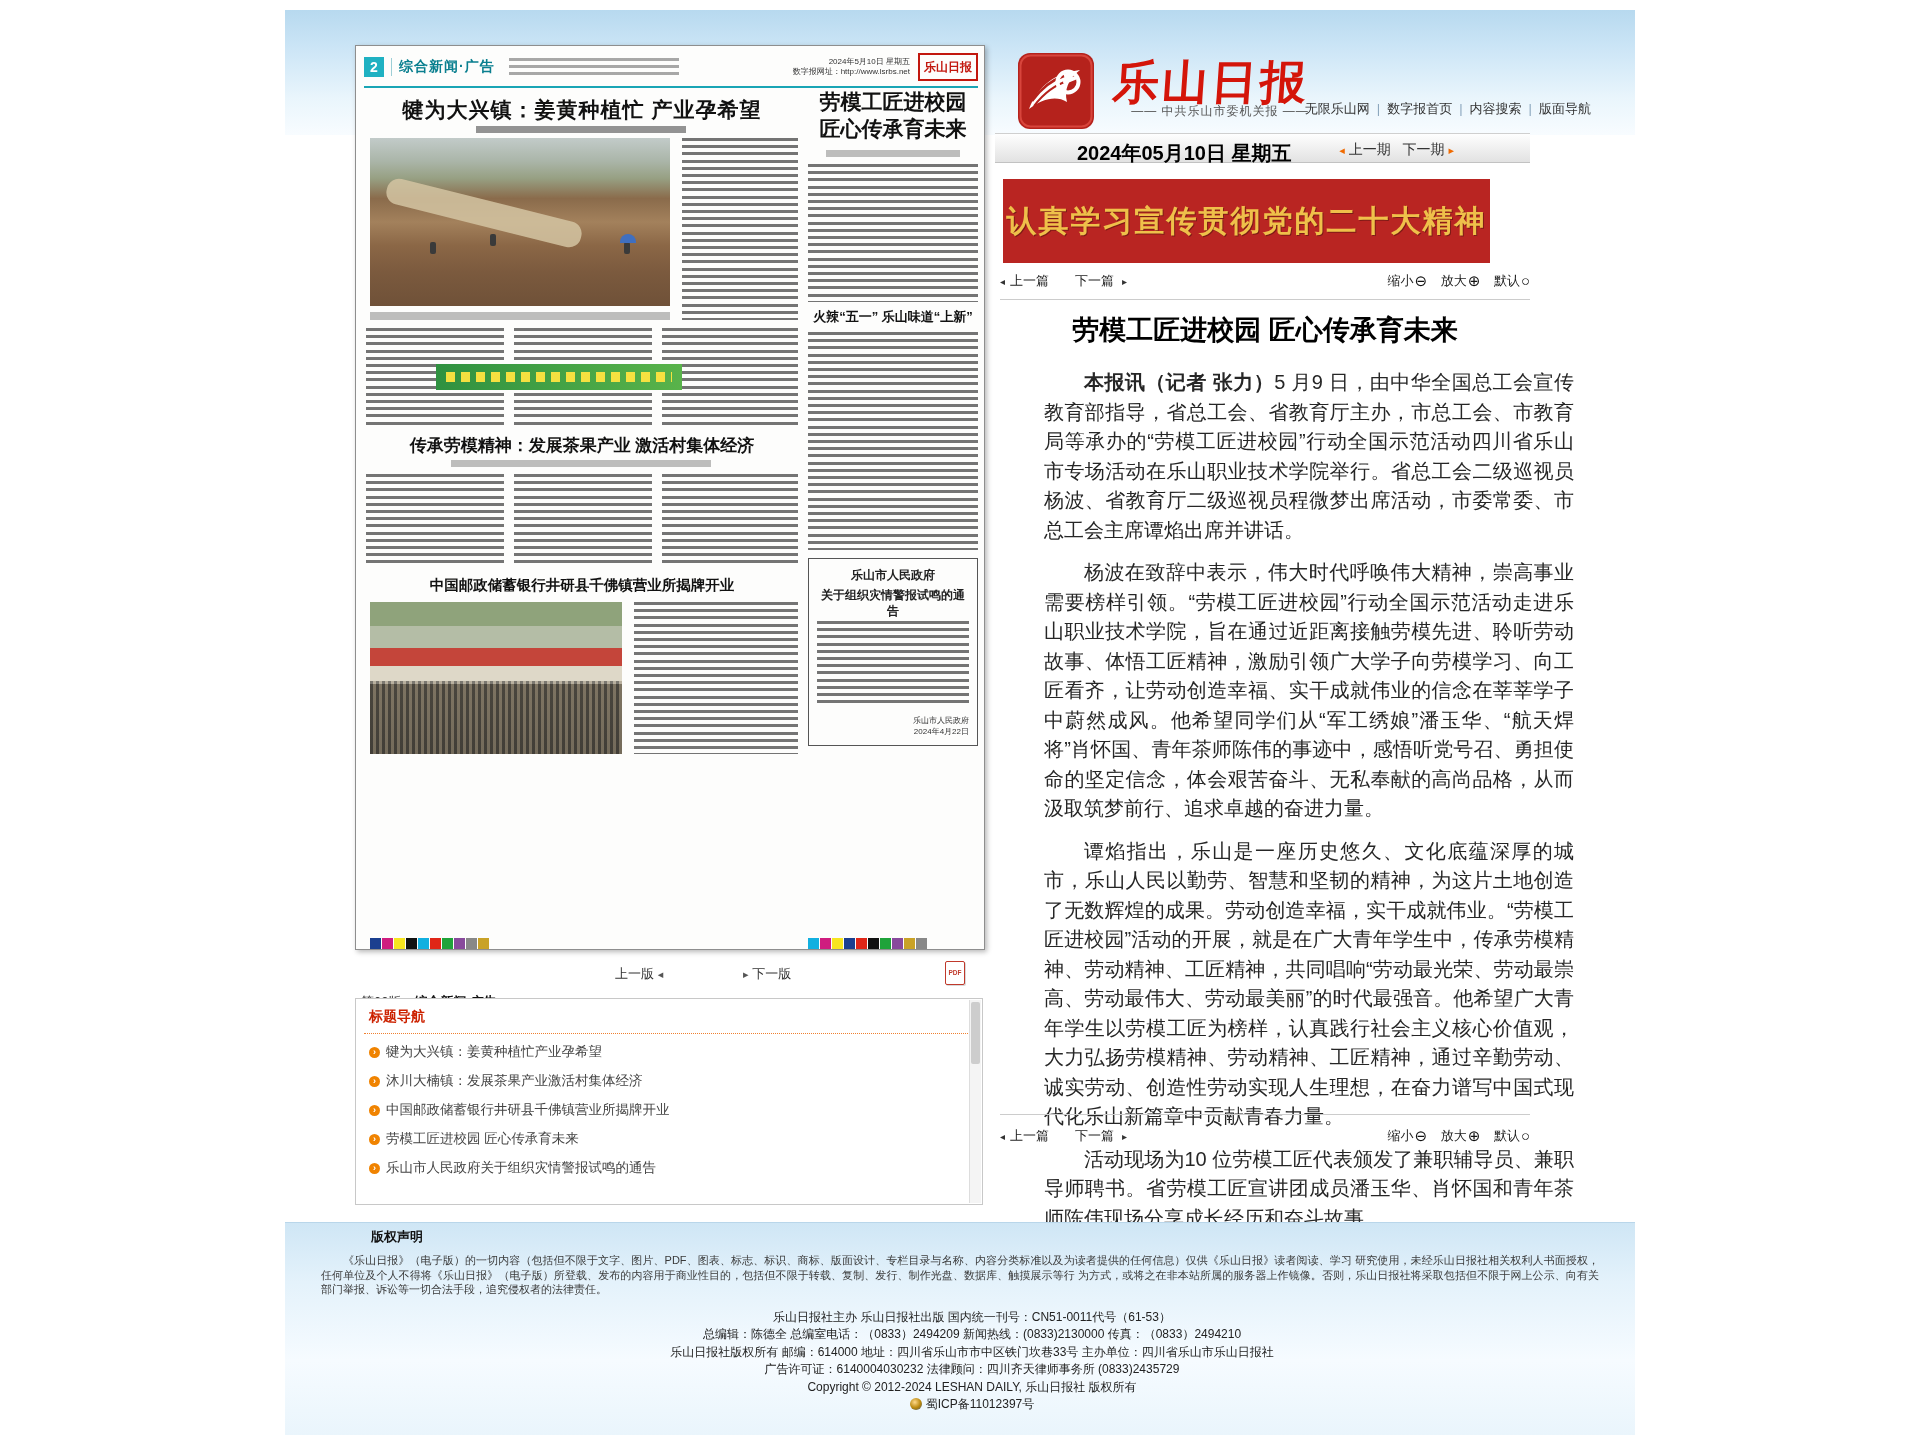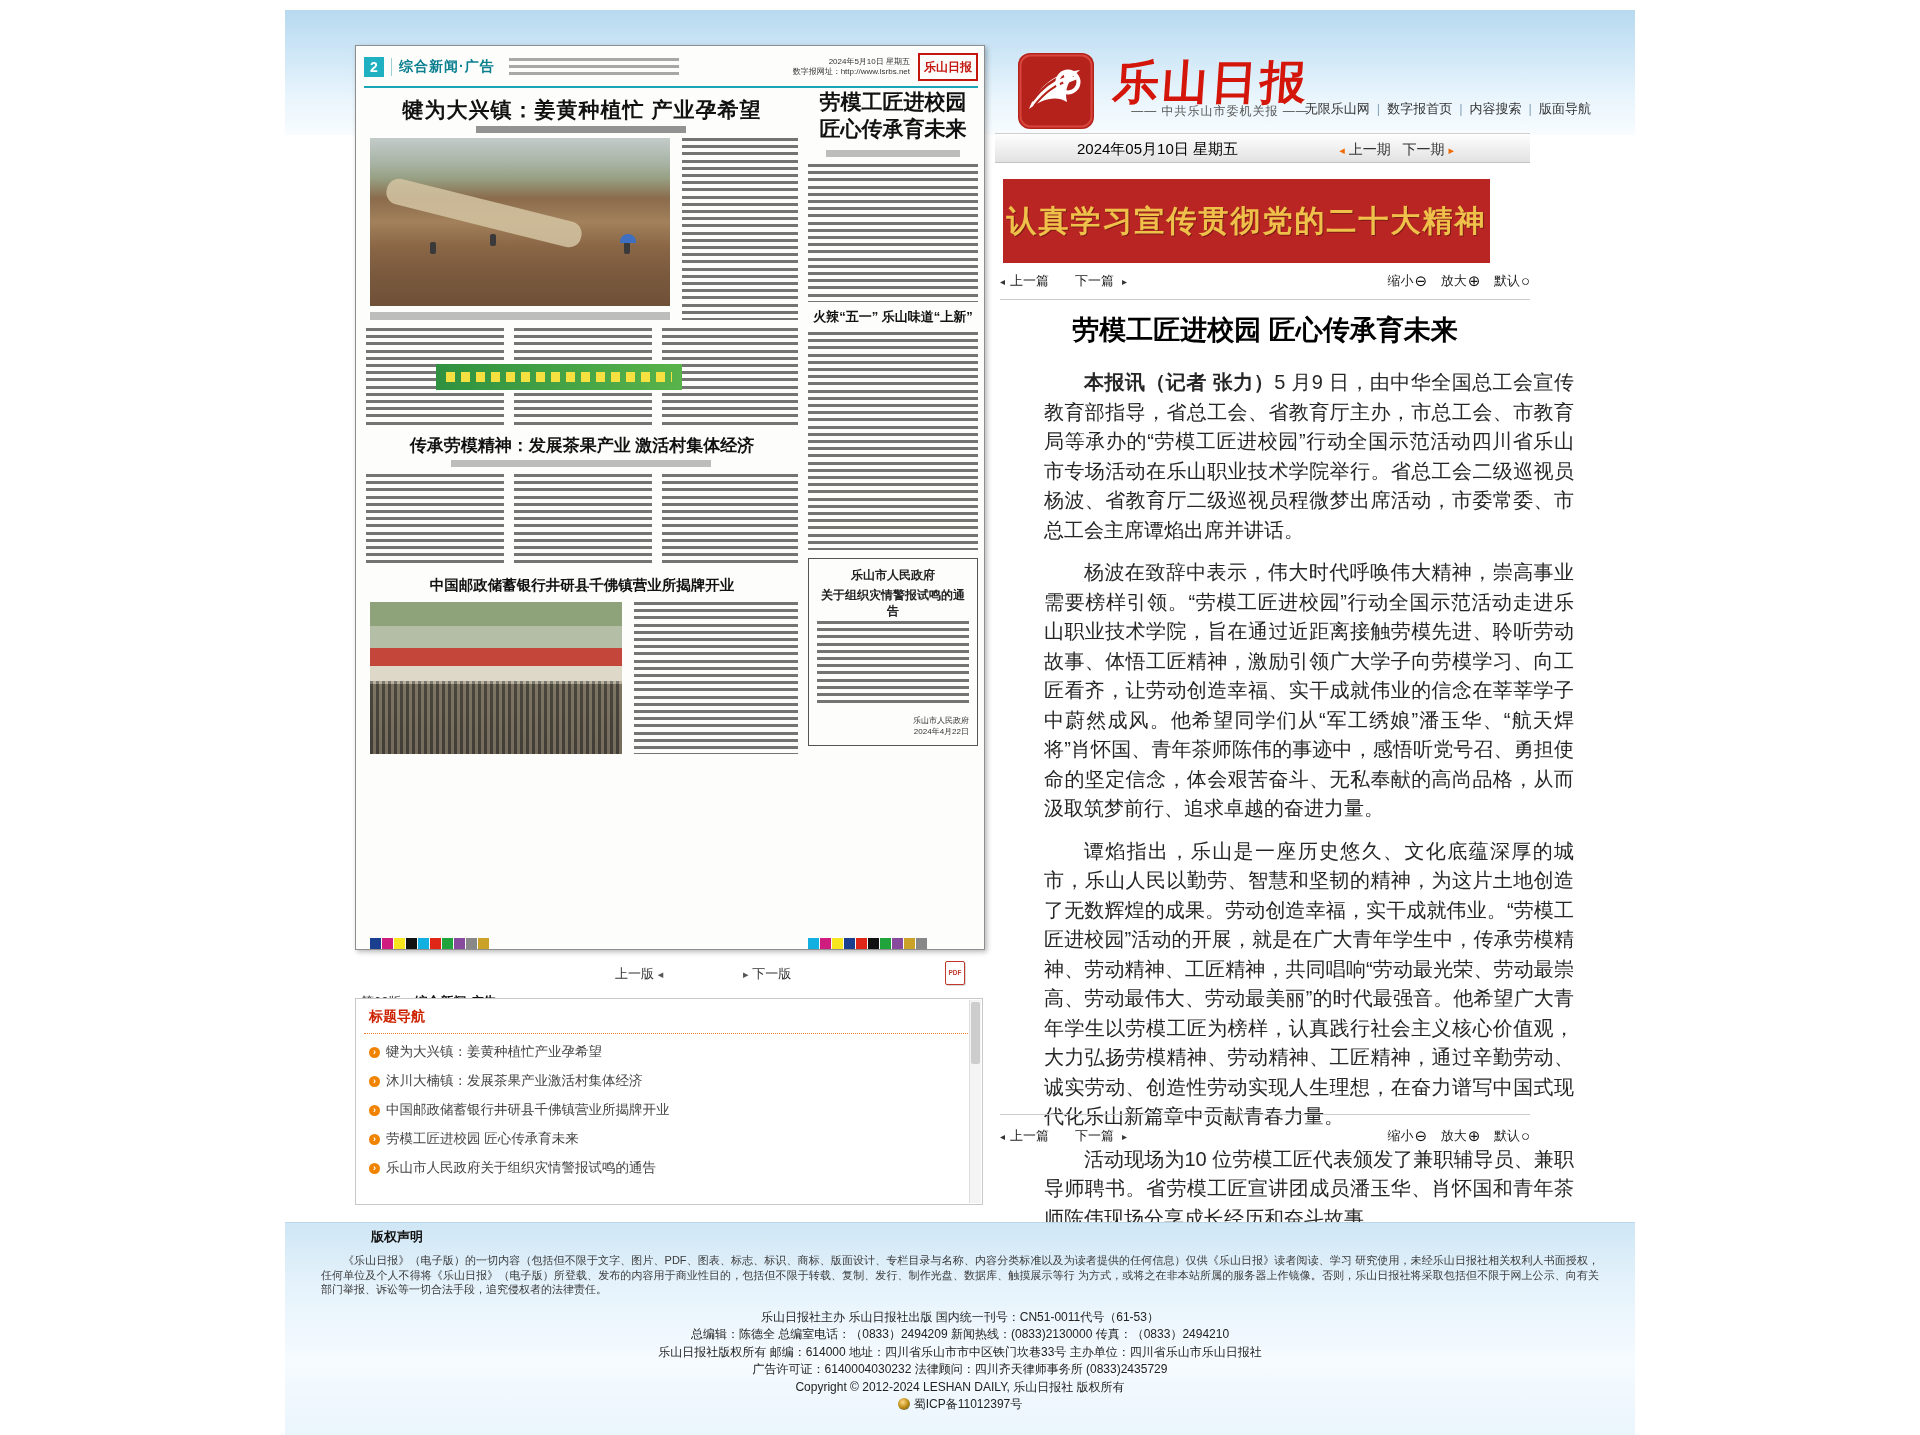--- a/index.html
+++ b/index.html
@@ -94,21 +94,21 @@
   .navbox .ndots{position:absolute;left:8px;right:14px;top:34px;border-bottom:1px dotted #f08030;}
   .nitem{position:absolute;left:13px;font-size:13.5px;color:#444;display:flex;align-items:center;}
   .nbullet{display:inline-block;width:11px;height:11px;border-radius:50%;background:#f08300;color:#fff;
     font-size:9px;line-height:11px;text-align:center;margin-right:6px;font-weight:bold;}
   .nscroll{position:absolute;right:1px;top:1px;bottom:1px;width:11px;background:#f4f4f4;border-left:1px solid #ddd;}
   .nthumb{position:absolute;right:1px;top:2px;width:9px;height:62px;background:#cdcdcd;border-radius:2px;}
 
   
   .datebar{position:absolute;left:995px;top:133px;width:535px;height:30px;box-sizing:border-box;
     background:linear-gradient(180deg,#fefefe,#e2e2e2);border-top:1px solid #cfcfcf;border-bottom:1px solid #c2c2c2;}
-  .datebar .d{position:absolute;left:82px;top:6px;font-size:15px;font-weight:normal;color:#000;}
+  .datebar .d{position:absolute;left:82px;top:6px;font-size:20px;font-weight:bold;color:#000;}
   .datebar .issue{position:absolute;right:72px;top:7px;font-size:14px;color:#333;}
   .datebar .oarr{color:#f06a00;font-size:11px;margin:0 4px;}
   .banner{position:absolute;left:1003px;top:179px;width:487px;height:84px;background:#b92522;
     text-align:center;line-height:84px;font-family:"DejaVu Serif",serif;font-size:30px;font-weight:900;
     color:#efc04a;letter-spacing:2px;text-shadow:1px 1px 0 #7c1b16;}
   .toolbar{position:absolute;left:1000px;width:530px;height:28px;font-size:13px;color:#222;box-sizing:border-box;}
   .toolbar.tb-top{top:272px;border-bottom:1px solid #ccc;}
   .toolbar.tb-bot{top:1114px;border-top:1px solid #ccc;padding-top:6px;height:34px;}
   .tb-left{position:absolute;left:0;}
   .tb-bot .tb-left,.tb-bot .tb-right{margin-top:6px;}
@@ -125,21 +125,21 @@
   .art-body p{margin:0 0 13px 0;text-indent:2em;}
   .art-body b{font-weight:bold;}
 
   
   .footer{position:absolute;left:285px;top:1222px;width:1350px;height:213px;
     background:linear-gradient(180deg,#cfe6f5 0%,#e4f2fb 28%,#f6fbff 65%,#eaf5fc 100%);
     border-top:1px solid #b9d6ea;box-sizing:border-box;}
   .f-title{position:absolute;left:86px;top:5px;font-size:13px;font-weight:bold;color:#111;}
   .f-stmt{position:absolute;left:36px;top:30px;width:1278px;font-size:11px;line-height:14.6px;
     color:#3a3a3a;text-align:justify;text-indent:2em;}
-  .f-lines{position:absolute;left:0;top:86px;width:100%;text-align:center;font-size:12px;
+  .f-lines{position:absolute;left:12px;top:86px;width:100%;text-align:center;font-size:12px;
     color:#222;line-height:17.4px;}
   .icp-badge{display:inline-block;width:12px;height:12px;border-radius:50%;vertical-align:-2px;
     background:radial-gradient(circle at 40% 35%,#ffd98a,#b8860b 55%,#3a5a8c);margin-right:4px;}
 </style>
 </head>
 <body>
 
 <div id="canvas">
 
   <div class="top-band">

